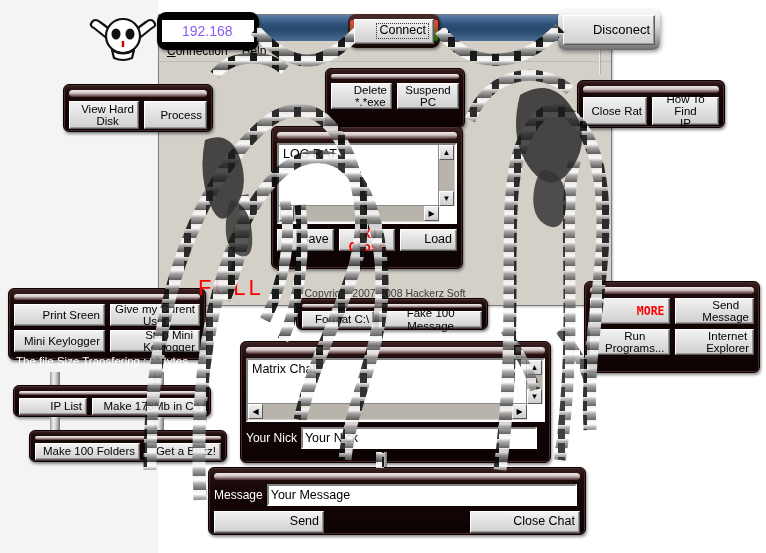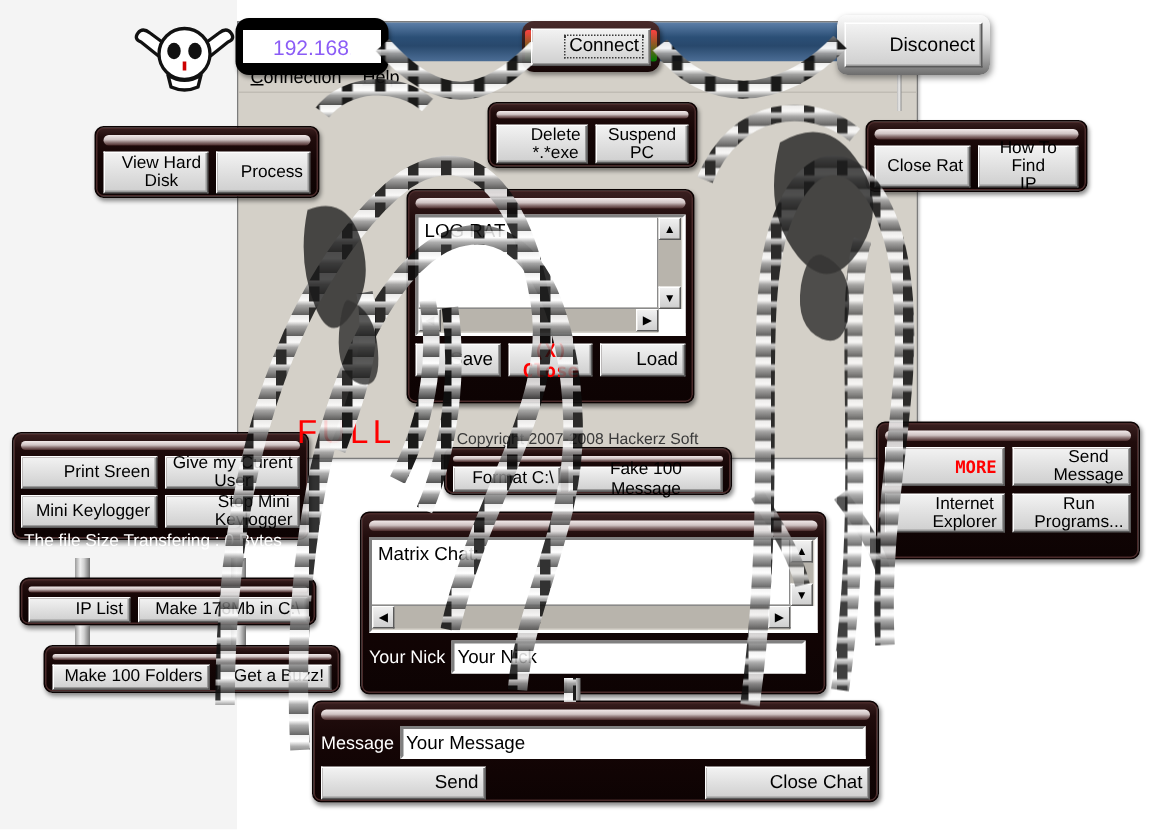--- a/index.html
+++ b/index.html
@@ -401,21 +401,21 @@
 
   <div class="panel" style="left:63px; top:84px; width:150px; height:48px;">
     <div class="panel-bar"></div>
     <div class="btn-row">
       <div class="btn" style="width:70px;height:28px;">View Hard
 Disk</div>
       <div class="btn" style="width:63px;height:28px;">Process</div>
     </div>
   </div>
 
-  <div class="panel" style="left:325px; top:68px; width:140px; height:44px;">
+  <div class="panel" style="left:325px; top:68px; width:140px; height:60px;">
     <div class="panel-bar" style="height:5px;"></div>
     <div class="btn-row">
       <div class="btn" style="width:62px;height:26px;">Delete
 *.*exe</div>
       <div class="btn" style="width:63px;height:26px;">Suspend PC</div>
     </div>
   </div>
 
   <div class="panel" style="left:577px; top:80px; width:148px; height:48px;">
     <div class="panel-bar"></div>
@@ -492,24 +492,24 @@
   </div>
 
   <div class="panel" style="left:584px; top:281px; width:176px; height:92px;">
     <div class="panel-bar"></div>
     <div class="btn-row">
       <div class="btn red" style="width:80px;height:26px;">MORE</div>
       <div class="btn" style="width:80px;height:26px;">Send
 Message</div>
     </div>
     <div class="btn-row" style="margin-top:5px;">
+      <div class="btn" style="width:80px;height:26px;">Run
+Programs...</div>
       <div class="btn" style="width:80px;height:26px;">Internet
 Explorer</div>
-      <div class="btn" style="width:80px;height:26px;">Run
-Programs...</div>
     </div>
   </div>
 
   <div class="full-text">FULL</div>
 
   <div class="panel chat-panel">
     <div class="panel-bar"></div>
     <div class="chat-box">
       <div class="chat-text">Matrix Chat:</div>
       <div class="vscroll">

